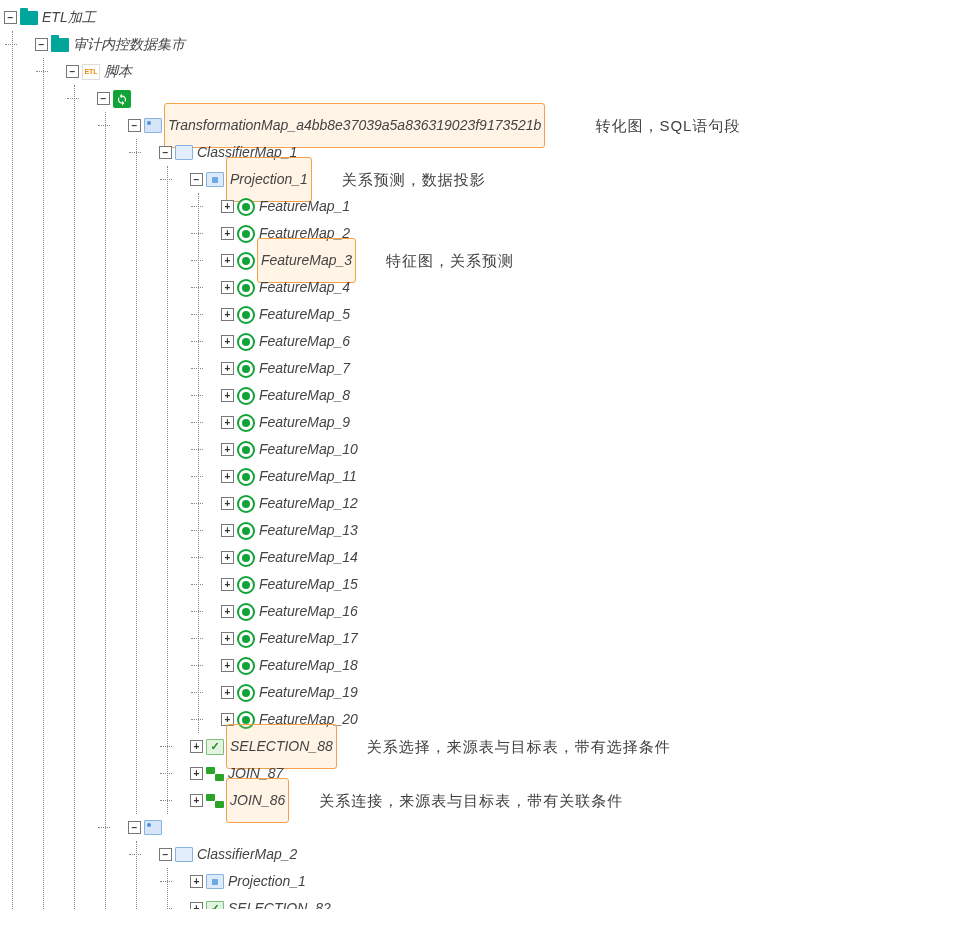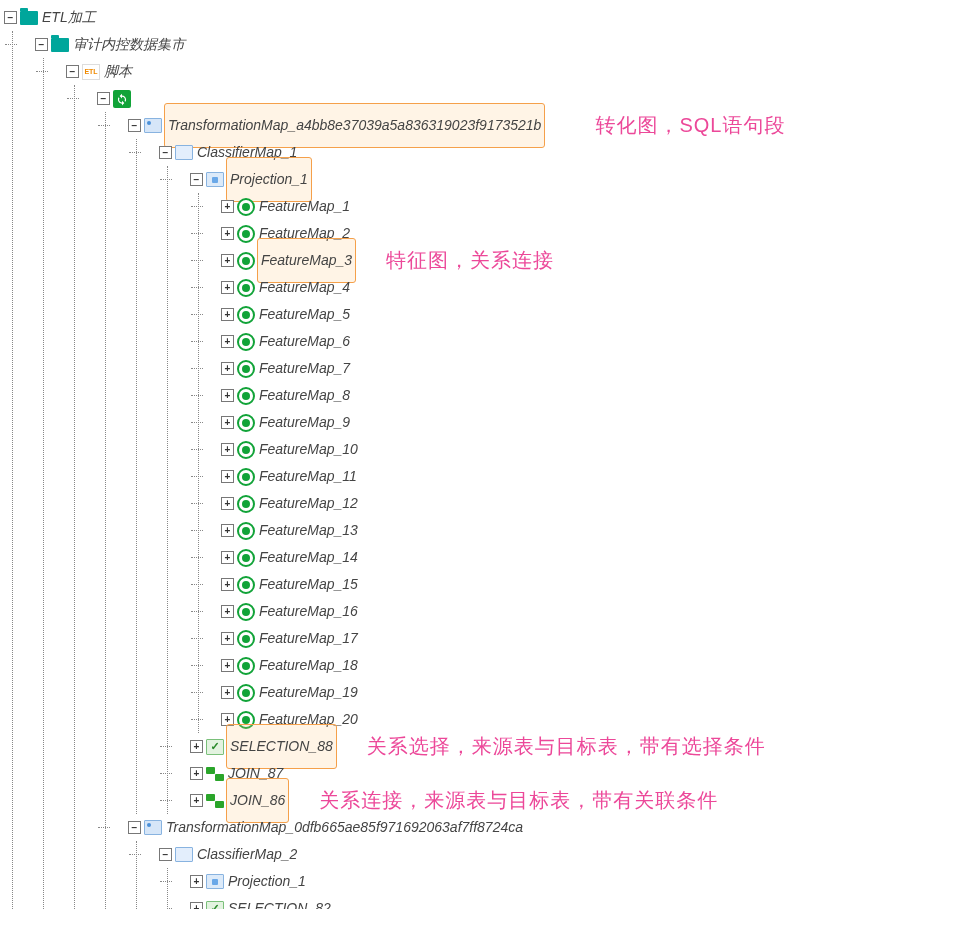--- a/index.html
+++ b/index.html
@@ -68,22 +68,22 @@
     .icon-join:before { left:0; top:0; }
     .icon-join:after { right:0; bottom:0; }
     .label { padding: 0 2px; font-style: italic; }
     .hl-box {
       border: 1px solid #f5a04a;
       background: rgba(255,200,130,0.2);
       border-radius: 3px;
       padding: 8px 3px;
     }
     .annot {
-      color: #ec4899;
-      font-size: 20px;
+      color: #404040;
+      font-size: 15px;
       margin-left: 30px;
       letter-spacing: 1px;
     }
     .annot-far { margin-left: 50px; }
   </style>
 </head>
 <body>
 
 <div class="tree">
 
@@ -160,20 +160,21 @@
                       <div class="children">
 
                         <div class="node">
                           <span class="connector"></span>
                           <div class="row">
                             <span class="toggle">−</span>
                             <span class="icon">
                                 <span class="icon-proj"></span>
                               </span>
                             <span class="label hl-box">Projection_1</span>
+                            <span class="annot">关系预测，数据投影</span>
                           </div>
                           <div class="children" id="fmaps">
                               <div class="node">
                                 <span class="connector"></span>
                                 <div class="row">
                                   <span class="toggle">+</span>
                                   <span class="icon">
                                     <span class="icon-fmap"></span>
                                   </span>
                                   <span class="label">FeatureMap_1</span>
@@ -190,21 +191,21 @@
                                 </div>
                               </div>
                               <div class="node">
                                 <span class="connector"></span>
                                 <div class="row">
                                   <span class="toggle">+</span>
                                   <span class="icon">
                                     <span class="icon-fmap"></span>
                                   </span>
                                   <span class="label hl-box">FeatureMap_3</span>
-                                  <span class="annot">特征图，关系连接</span>
+                                  <span class="annot">特征图，关系预测</span>
                                 </div>
                               </div>
                               <div class="node">
                                 <span class="connector"></span>
                                 <div class="row">
                                   <span class="toggle">+</span>
                                   <span class="icon">
                                     <span class="icon-fmap"></span>
                                   </span>
                                   <span class="label">FeatureMap_4</span>
@@ -413,21 +414,20 @@
                   </div>
                 </div>
 
                 <div class="node">
                   <span class="connector"></span>
                   <div class="row">
                     <span class="toggle">−</span>
                     <span class="icon">
                         <span class="icon-tmap"></span>
                       </span>
-                    <span class="label">TransformationMap_0dfb665ae85f971692063af7ff8724ca</span>
                   </div>
                   <div class="children">
                     <div class="node">
                       <span class="connector"></span>
                       <div class="row">
                         <span class="toggle">−</span>
                         <span class="icon">
                             <span class="icon-cmap"></span>
                           </span>
                         <span class="label">ClassifierMap_2</span>

